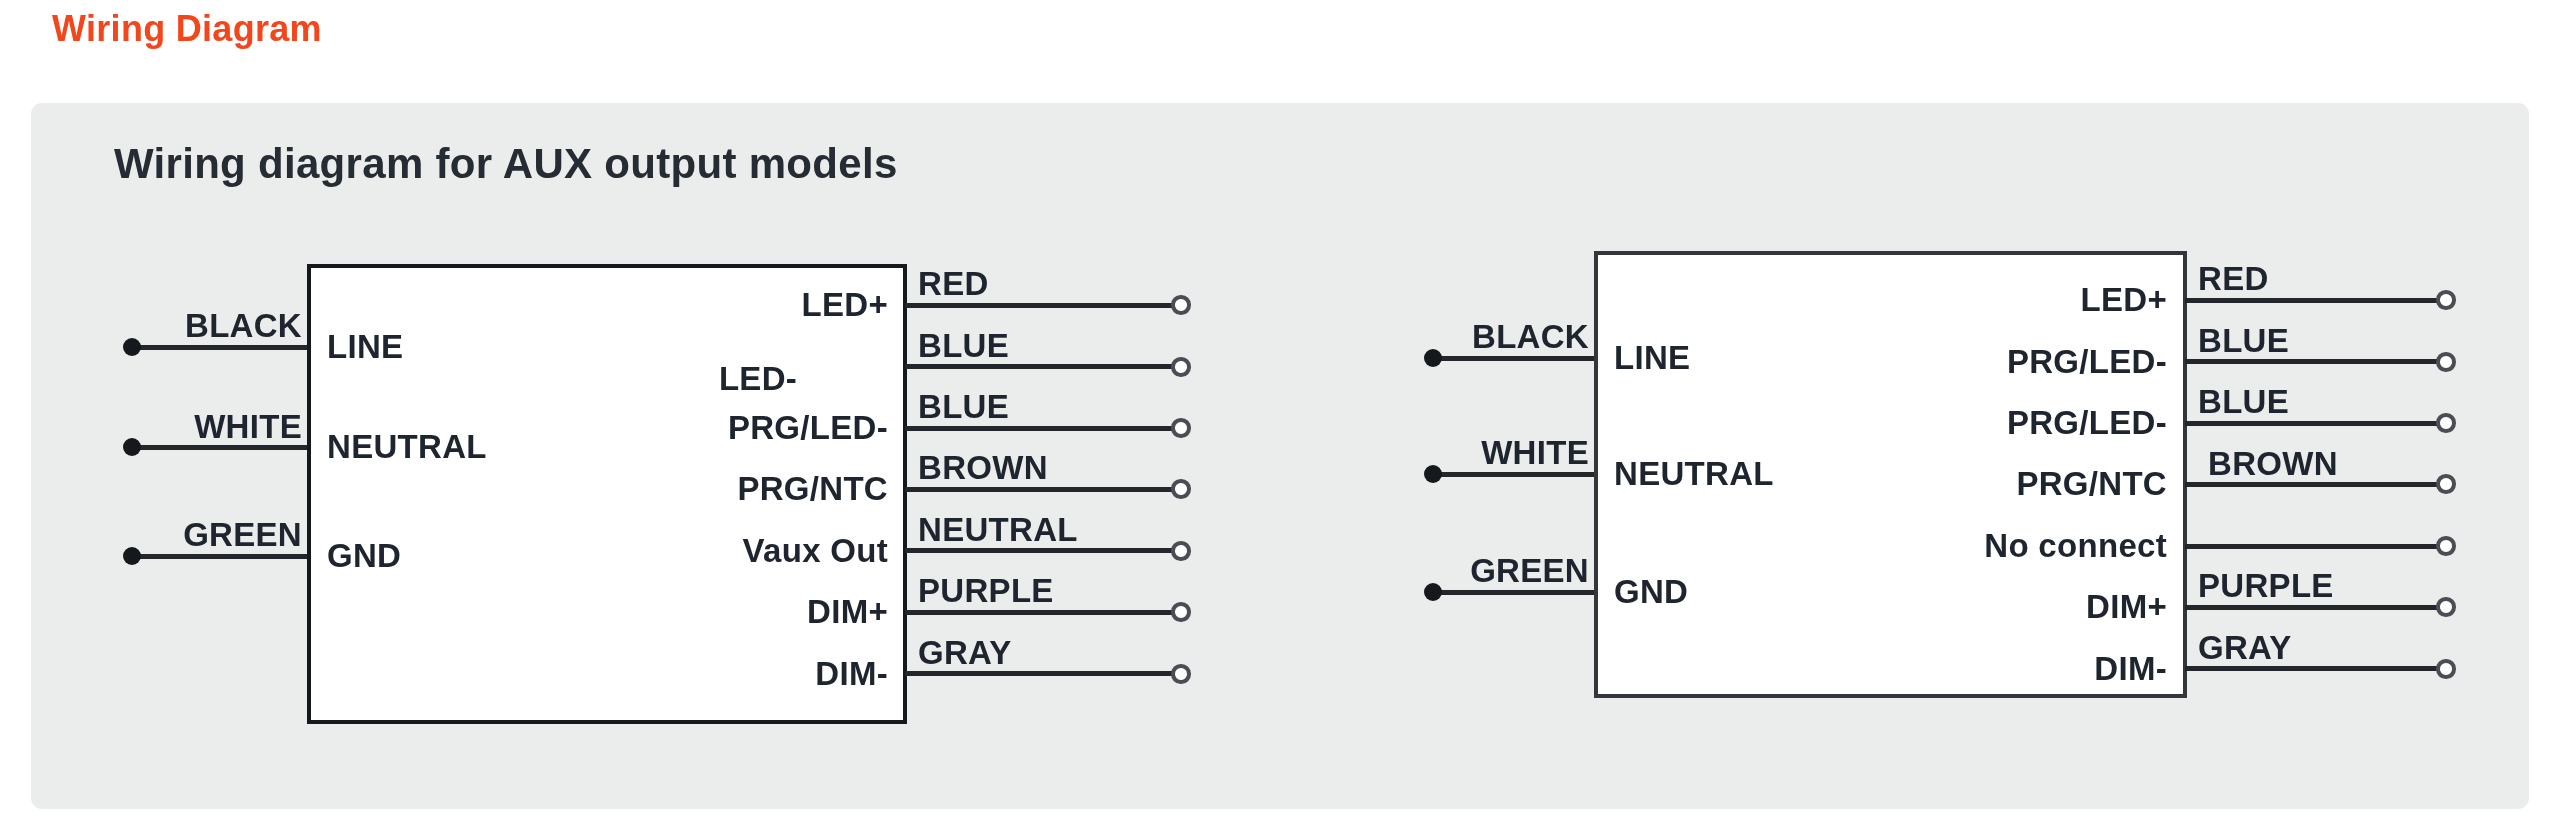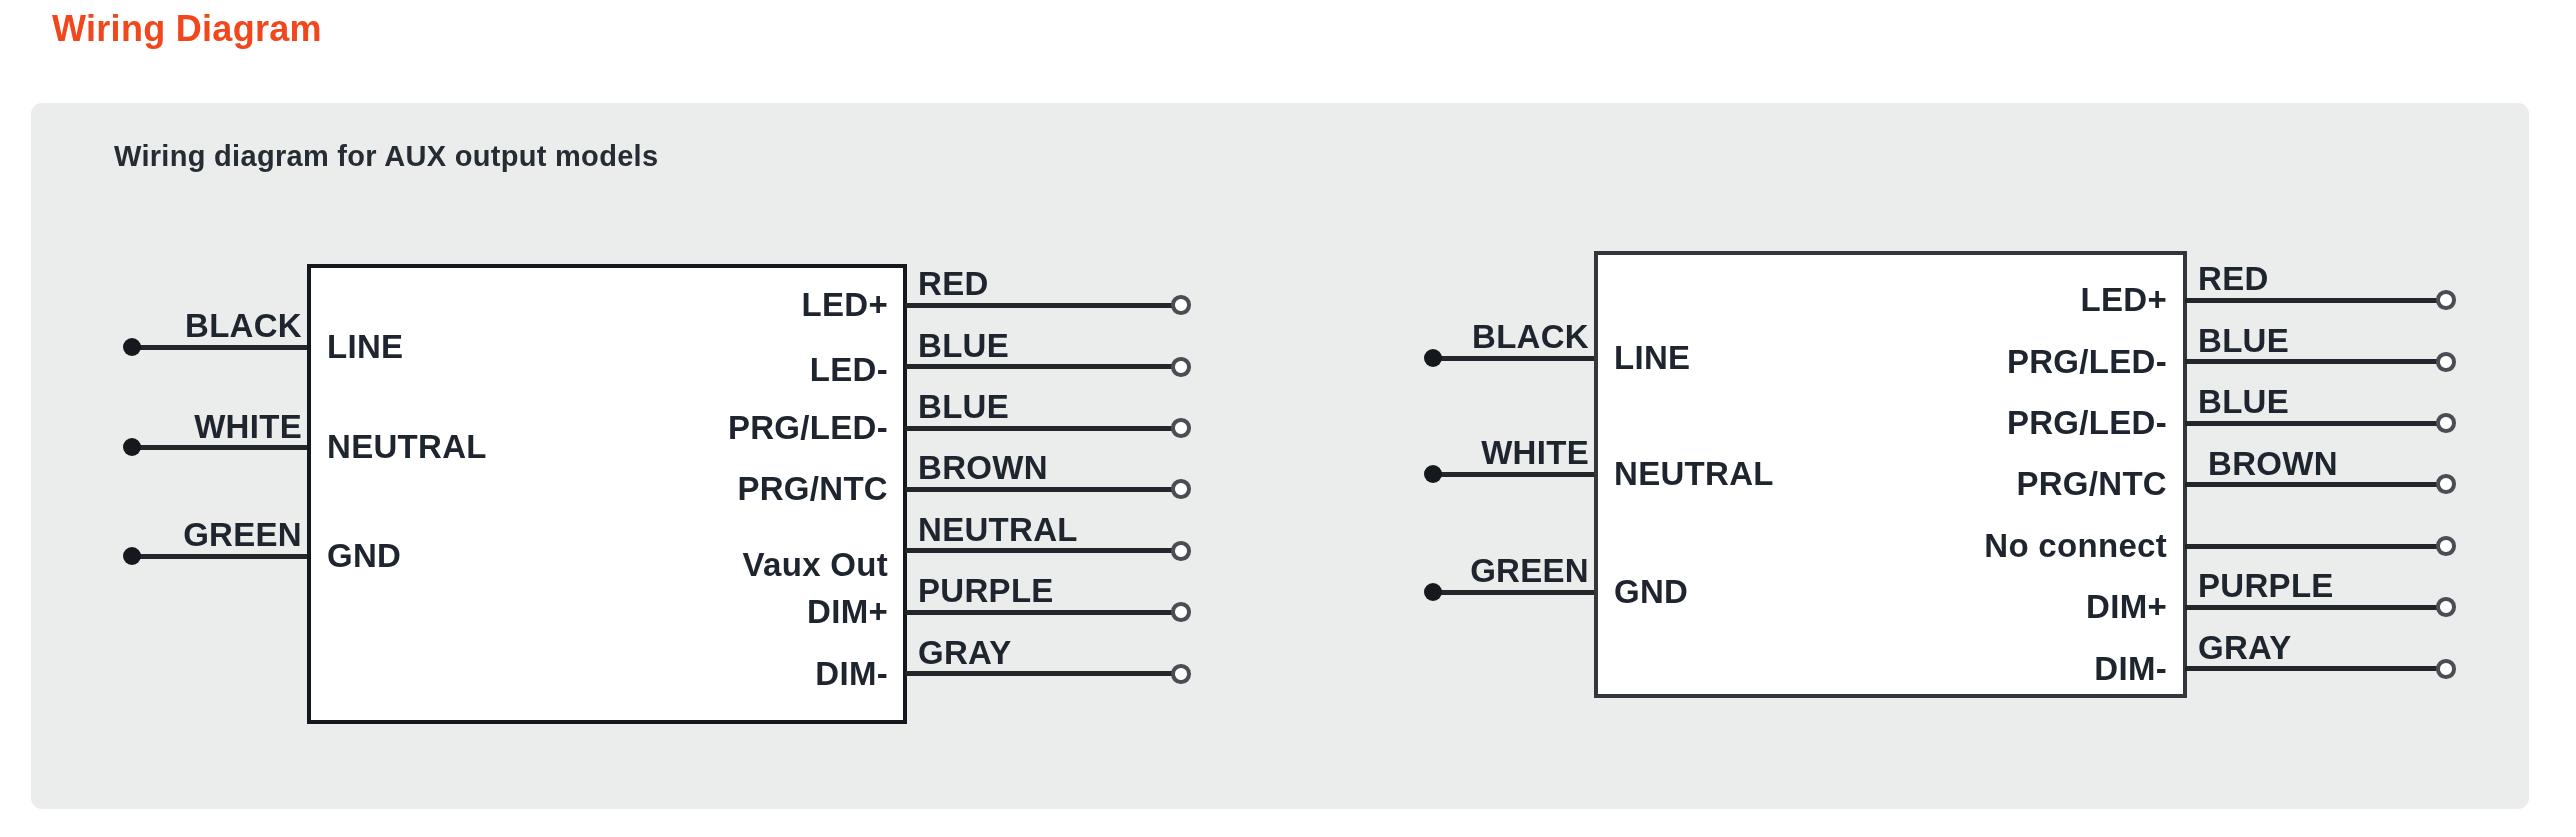--- a/index.html
+++ b/index.html
@@ -10,21 +10,21 @@
   .abs{position:absolute;}
   #page-title{
     left:52px;top:8.4px;font-size:36px;font-weight:bold;color:#f2471d;
     letter-spacing:0.3px;
   }
   #panel{
     left:31px;top:103px;width:2498px;height:706px;
     background:#ebecec;border-radius:11px;
   }
   .diagram-heading{
-    font-size:29px;font-weight:bold;color:#262c33;letter-spacing:0.3px;
+    font-size:42px;font-weight:bold;color:#262c33;letter-spacing:0.3px;
     white-space:nowrap;
   }
   .device-box{
     background:#ffffff;box-sizing:border-box;
   }
   .box-left{border:4.9px solid #15181c;}
   .box-right{border:4.2px solid #33373c;}
   .wire{height:4.9px;background:#23272c;}
   .dot{width:18px;height:18px;border-radius:50%;background:#15181c;}
   .ring{width:19.5px;height:19.5px;border-radius:50%;background:#ffffff;border:4.2px solid #4a4e54;box-sizing:border-box;}
@@ -60,36 +60,36 @@
   <div class="abs lbl r" style="left:105px;top:518px;width:197px;">GREEN</div>
   <div class="abs wire" style="left:131px;top:554px;width:176px;"></div>
   <div class="abs dot" style="left:123px;top:547px;"></div>
   <div class="abs lbl" style="left:327px;top:539px;">GND</div>
 
   <div class="abs lbl r" style="left:628px;top:288px;width:260px;">LED+</div>
   <div class="abs wire" style="left:905px;top:303px;width:271px;"></div>
   <div class="abs ring" style="left:1171px;top:295px;"></div>
   <div class="abs lbl" style="left:918px;top:267px;">RED</div>
 
-  <div class="abs lbl r" style="left:628px;top:353px;width:260px;">LED-</div>
+  <div class="abs lbl r" style="left:628px;top:362px;width:260px;text-align:center;">LED-</div>
   <div class="abs wire" style="left:905px;top:364px;width:271px;"></div>
   <div class="abs ring" style="left:1171px;top:357px;"></div>
   <div class="abs lbl" style="left:918px;top:329px;">BLUE</div>
 
   <div class="abs lbl r" style="left:628px;top:411px;width:260px;">PRG/LED-</div>
   <div class="abs wire" style="left:905px;top:426px;width:271px;"></div>
   <div class="abs ring" style="left:1171px;top:418px;"></div>
   <div class="abs lbl" style="left:918px;top:390px;">BLUE</div>
 
   <div class="abs lbl r" style="left:628px;top:472px;width:260px;">PRG/NTC</div>
   <div class="abs wire" style="left:905px;top:487px;width:271px;"></div>
   <div class="abs ring" style="left:1171px;top:479px;"></div>
   <div class="abs lbl" style="left:918px;top:451px;">BROWN</div>
 
-  <div class="abs lbl r" style="left:628px;top:548px;width:260px;">Vaux Out</div>
+  <div class="abs lbl r" style="left:628px;top:534px;width:260px;">Vaux Out</div>
   <div class="abs wire" style="left:905px;top:548px;width:271px;"></div>
   <div class="abs ring" style="left:1171px;top:541px;"></div>
   <div class="abs lbl" style="left:918px;top:513px;">NEUTRAL</div>
 
   <div class="abs lbl r" style="left:628px;top:595px;width:260px;">DIM+</div>
   <div class="abs wire" style="left:905px;top:610px;width:271px;"></div>
   <div class="abs ring" style="left:1171px;top:602px;"></div>
   <div class="abs lbl" style="left:918px;top:574px;">PURPLE</div>
 
   <div class="abs lbl r" style="left:628px;top:657px;width:260px;">DIM-</div>

